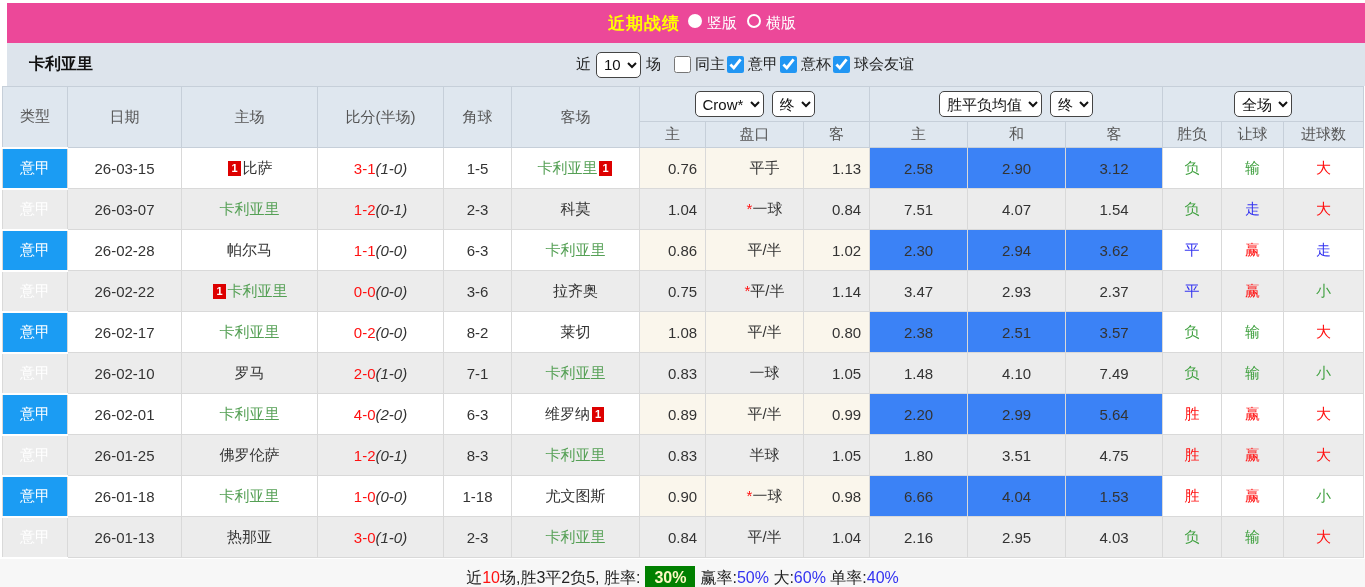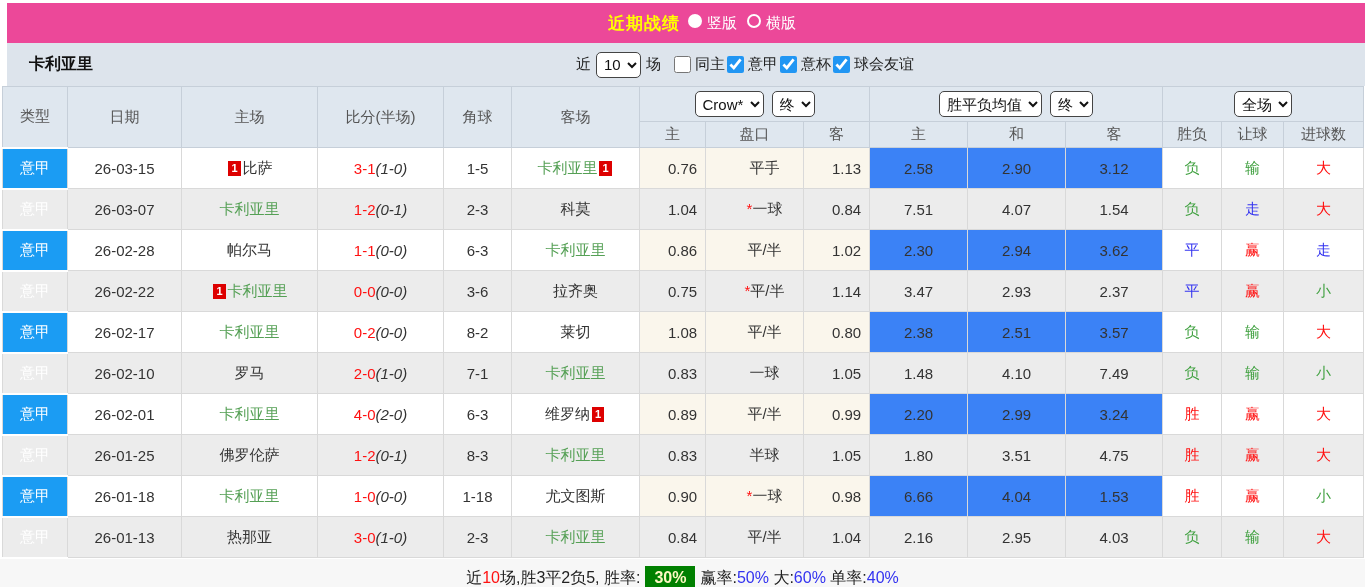--- a/index.html
+++ b/index.html
@@ -298,21 +298,21 @@
         <td>26-02-01</td>
         <td><span class="team-green">卡利亚里</span></td>
         <td><span class="c-red">4-0</span><span class="c-dark">(2-0)</span></td>
         <td>6-3</td>
         <td><span>维罗纳</span><span class="card">1</span></td>
         <td class="cream">0.89</td>
         <td class="cream">平/半</td>
         <td class="cream">0.99</td>
         <td class="lblue">2.20</td>
         <td class="lblue">2.99</td>
-        <td class="lblue">3.24</td>
+        <td class="lblue">5.64</td>
         <td class="c-red">胜</td>
         <td class="c-red">赢</td>
         <td class="c-red">大</td>
       </tr>
       <tr class="even">
         <td class="type">意甲</td>
         <td>26-01-25</td>
         <td><span>佛罗伦萨</span></td>
         <td><span class="c-red">1-2</span><span class="c-dark">(0-1)</span></td>
         <td>8-3</td>

